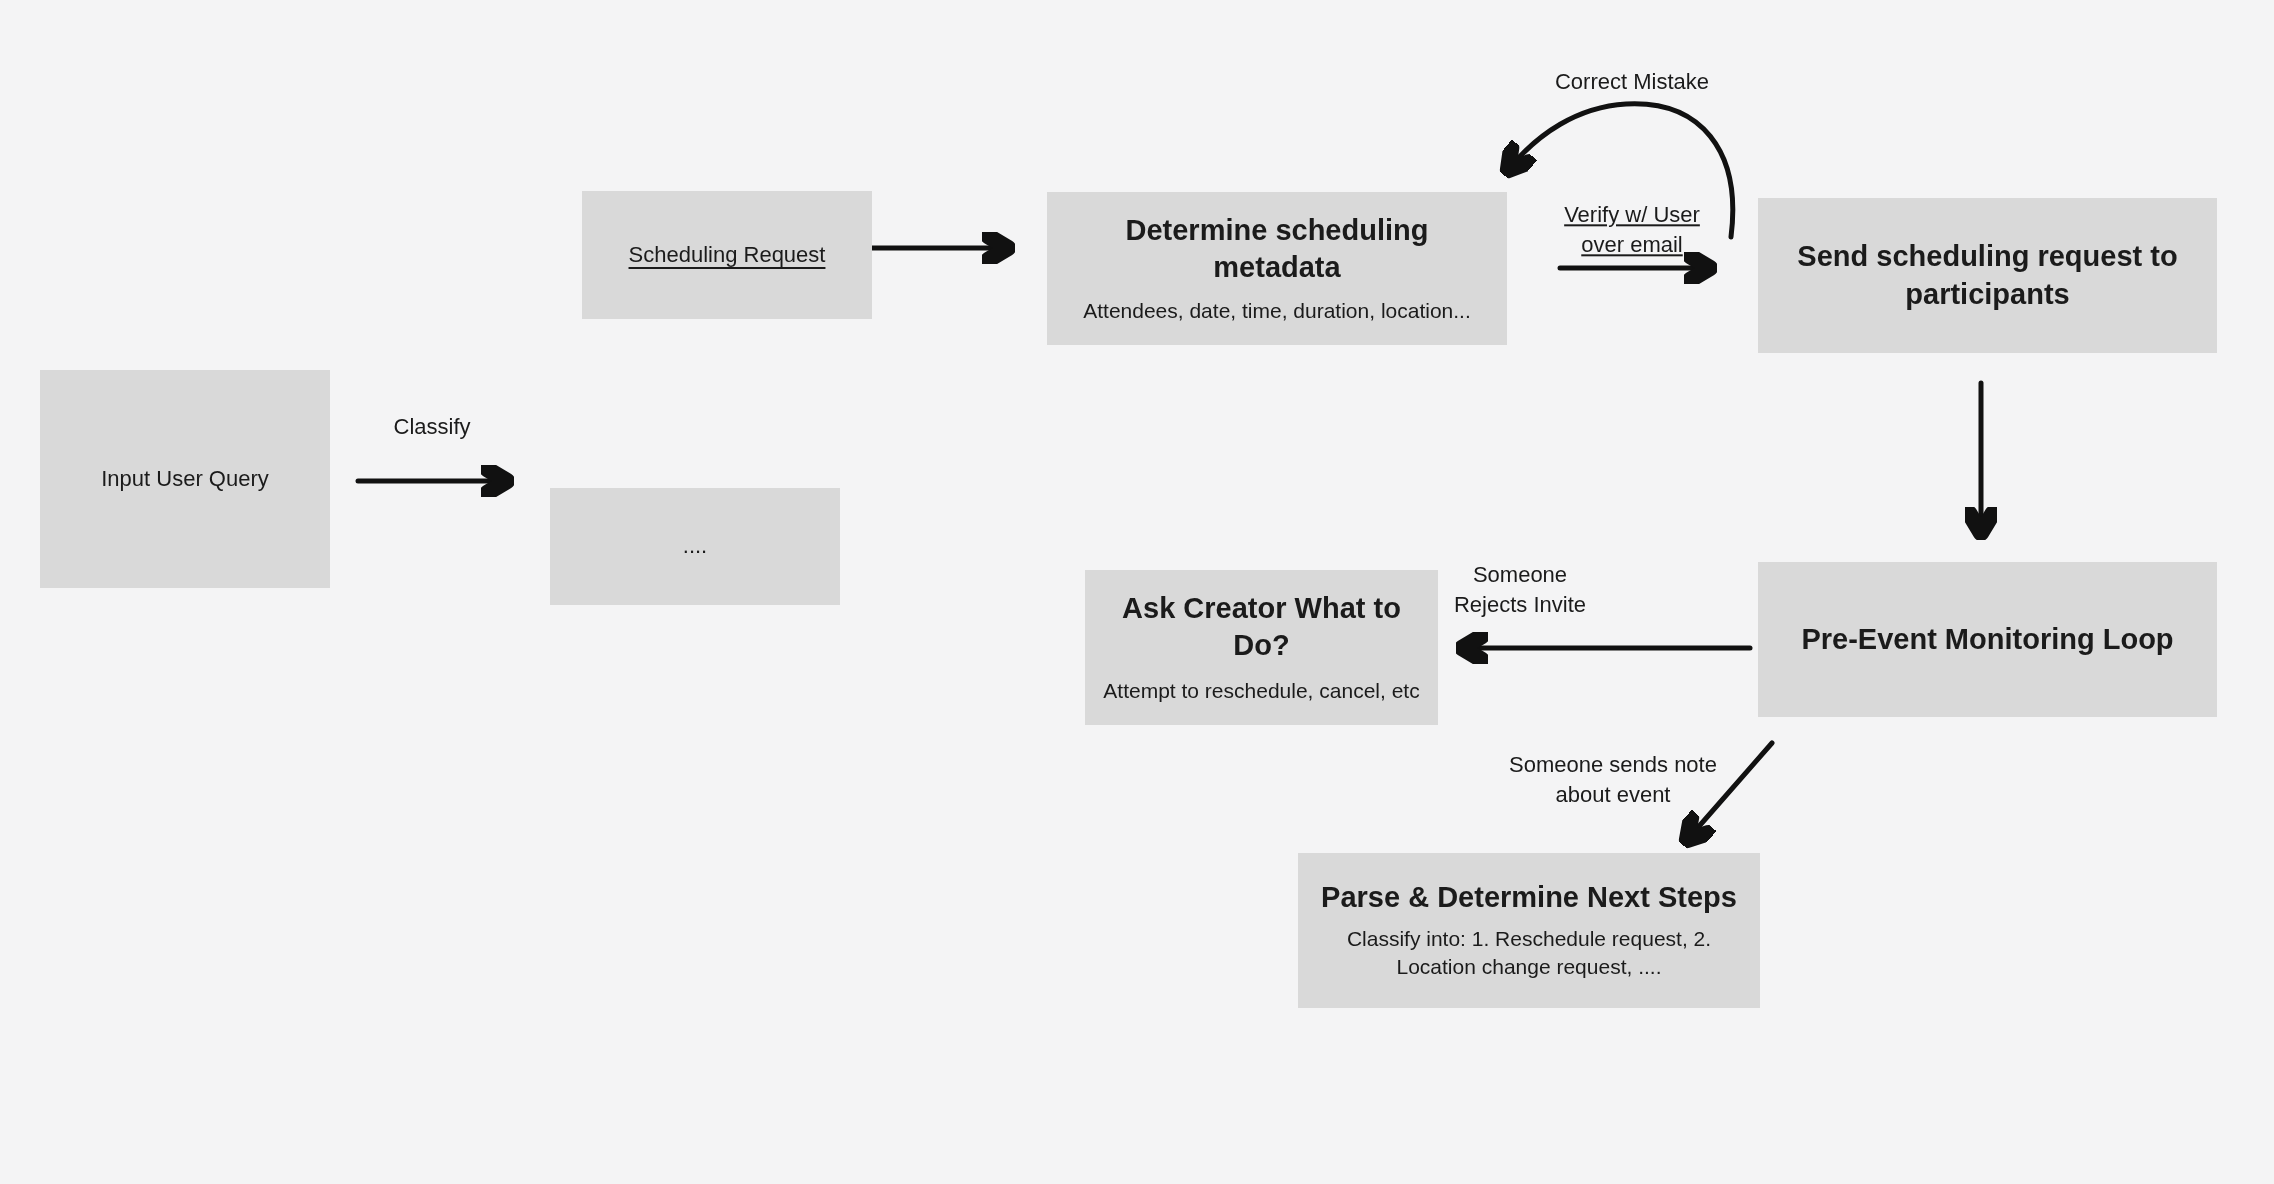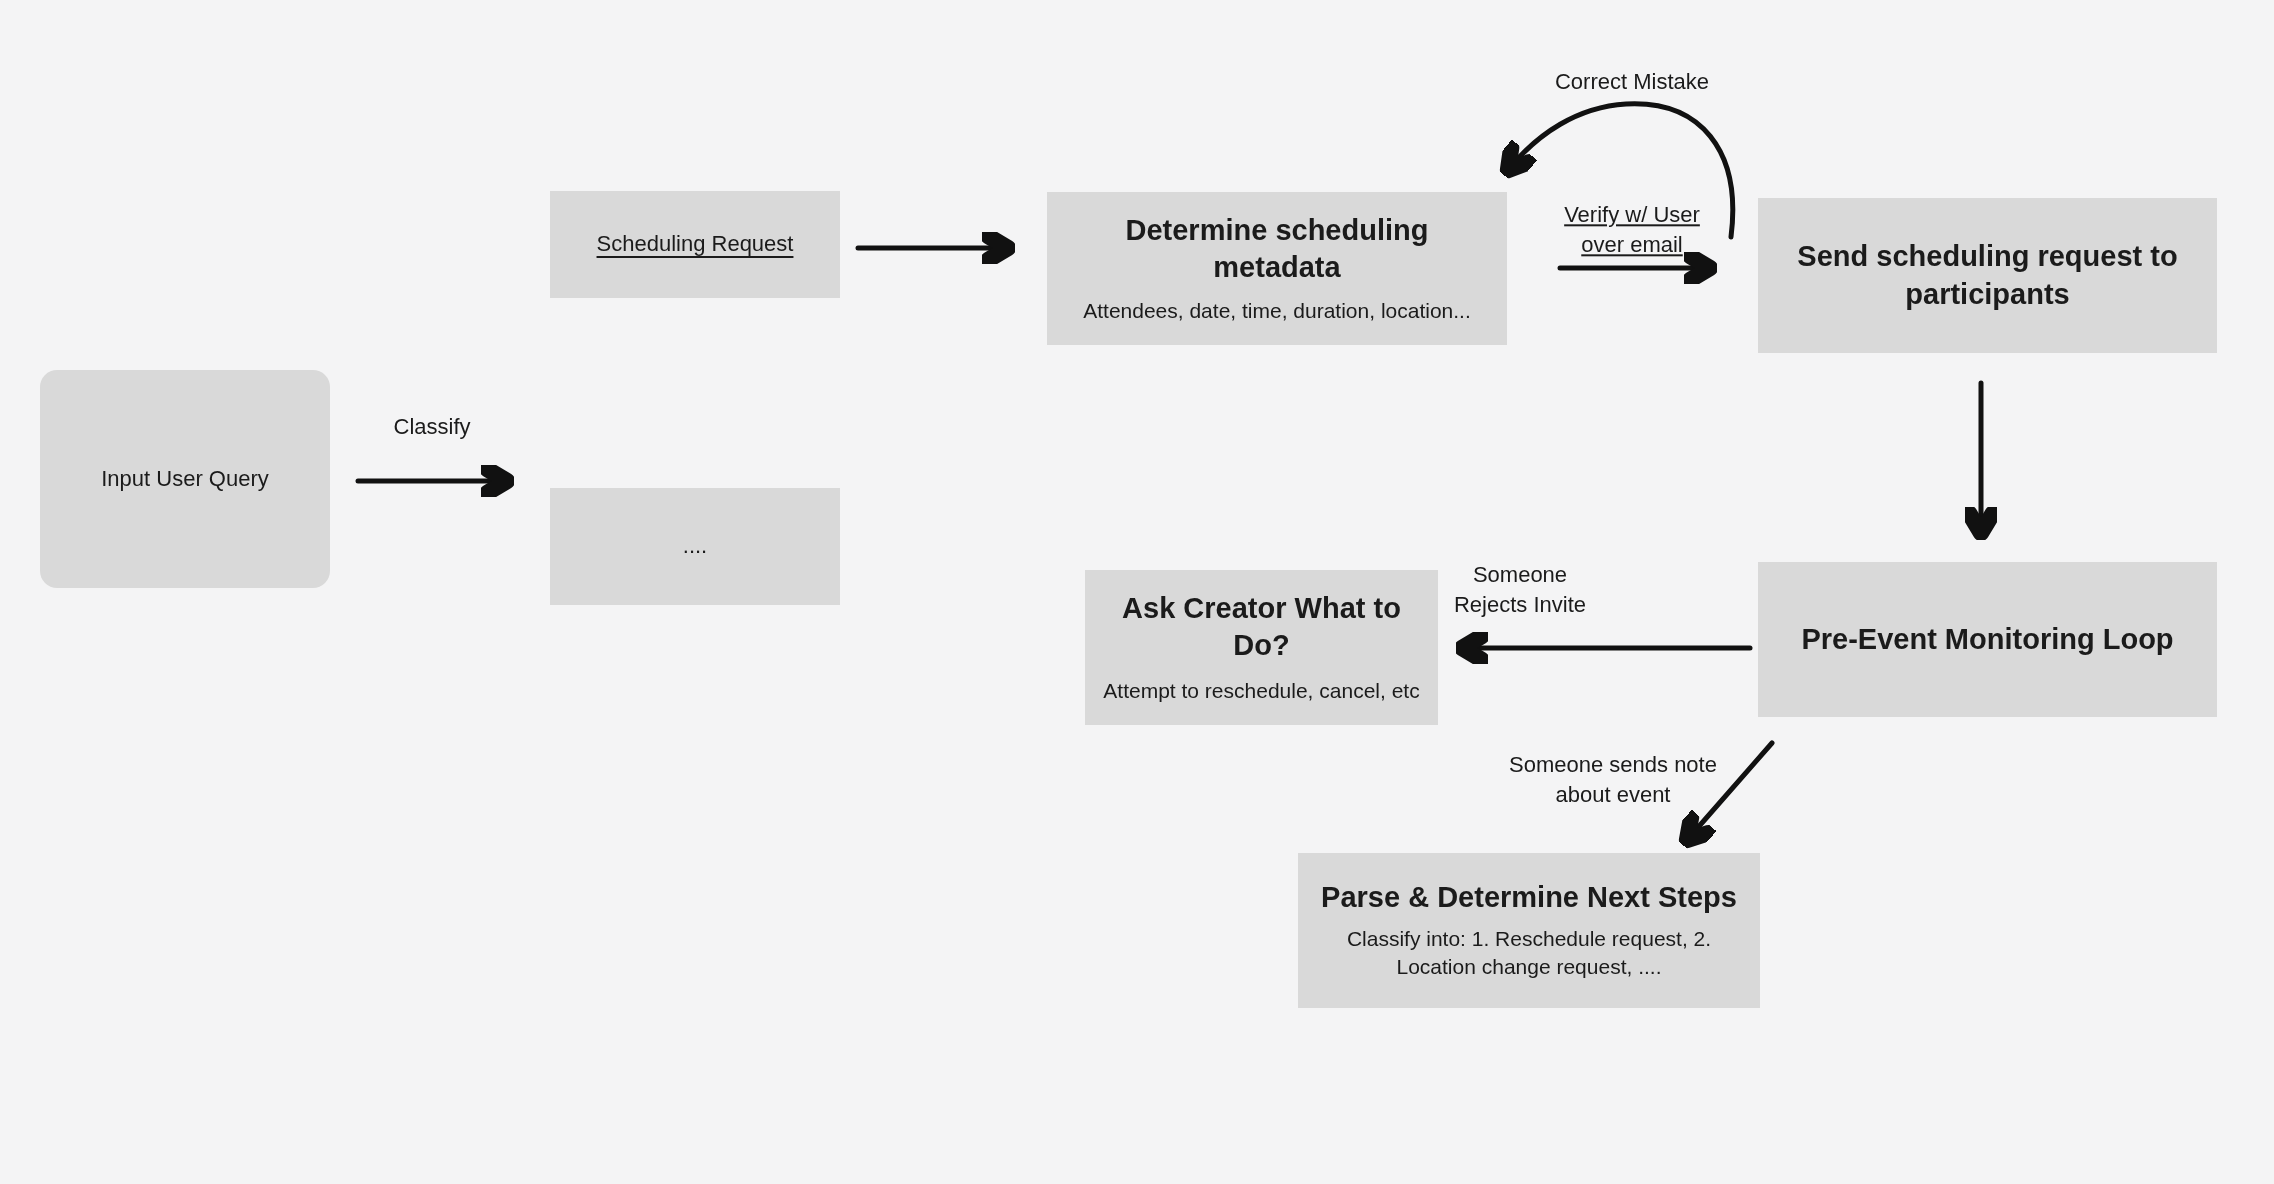--- a/index.html
+++ b/index.html
@@ -28,22 +28,22 @@
   .node-label{font-size:22px;line-height:1.3;white-space:pre-line;}
   .node-label.link{text-decoration:underline;text-underline-offset:5px;text-decoration-thickness:1.5px;}
   .node-title{font-size:29px;font-weight:bold;line-height:1.3;white-space:pre-line;}
   .node-body{font-size:21px;line-height:1.35;white-space:pre-line;}
   .node-body.oneline{white-space:nowrap;}
   .edge-label{
     position:absolute;transform:translate(-50%,-50%);
     font-size:22px;line-height:1.35;text-align:center;white-space:pre-line;
   }
   
-  #n-input{left:40px;top:370px;width:290px;height:218px;border-radius:17px;}
-  #n-sched{left:550px;top:191px;width:290px;height:107px;}
+  #n-input{left:40px;top:370px;width:290px;height:218px;}
+  #n-sched{left:582px;top:191px;width:290px;height:128px;}
   #n-research{left:550px;top:338px;width:290px;height:115px;}
   #n-dots{left:550px;top:488px;width:290px;height:117px;}
   #n-determine{left:1047px;top:192px;width:460px;height:153px;gap:10px;}
   #n-send{left:1758px;top:198px;width:459px;height:155px;}
   #n-preevent{left:1758px;top:562px;width:459px;height:155px;}
   #n-ask{left:1085px;top:570px;width:353px;height:155px;gap:12px;}
   #n-parse{left:1278px;top:853px;width:462px;height:155px;gap:8px;margin-left:20px;}
   
   #l-classify{left:432px;top:427px;}
   #l-correct{left:1632px;top:82px;}

